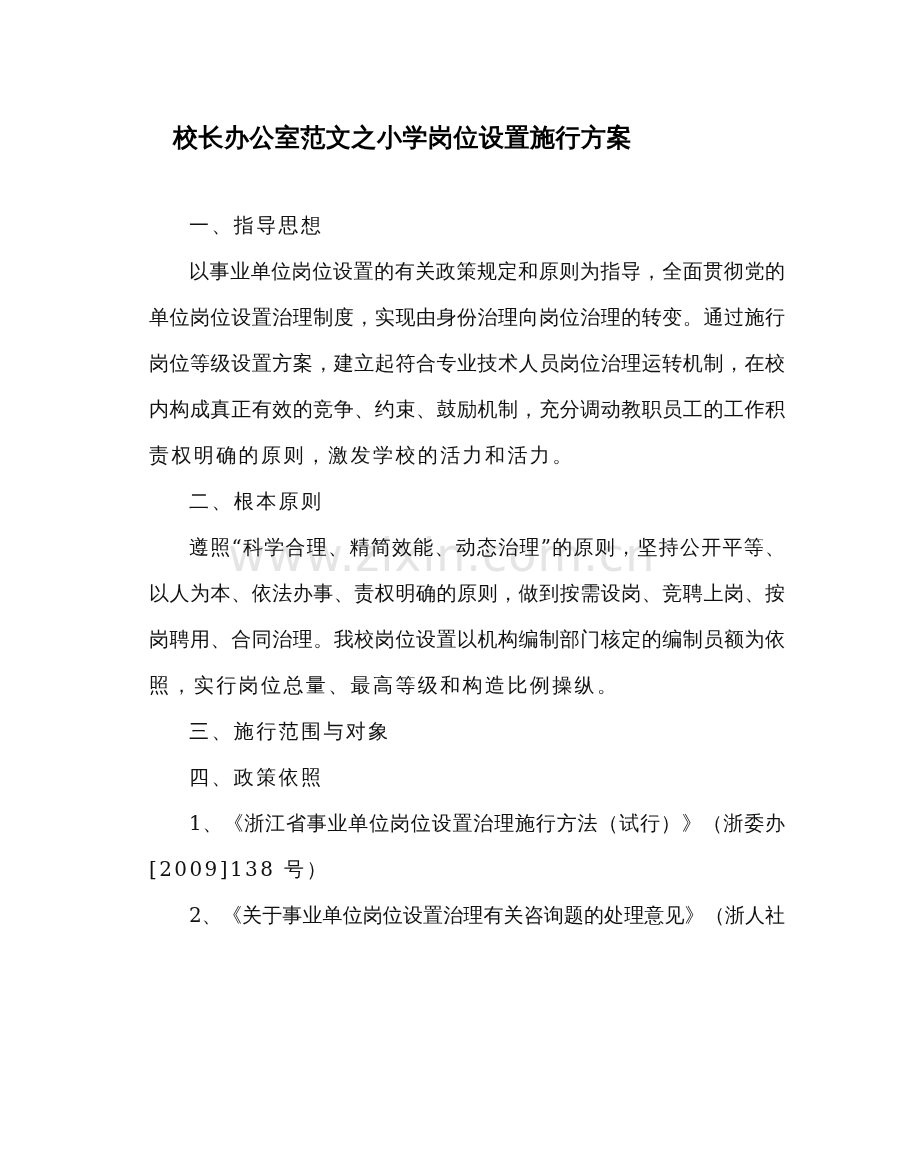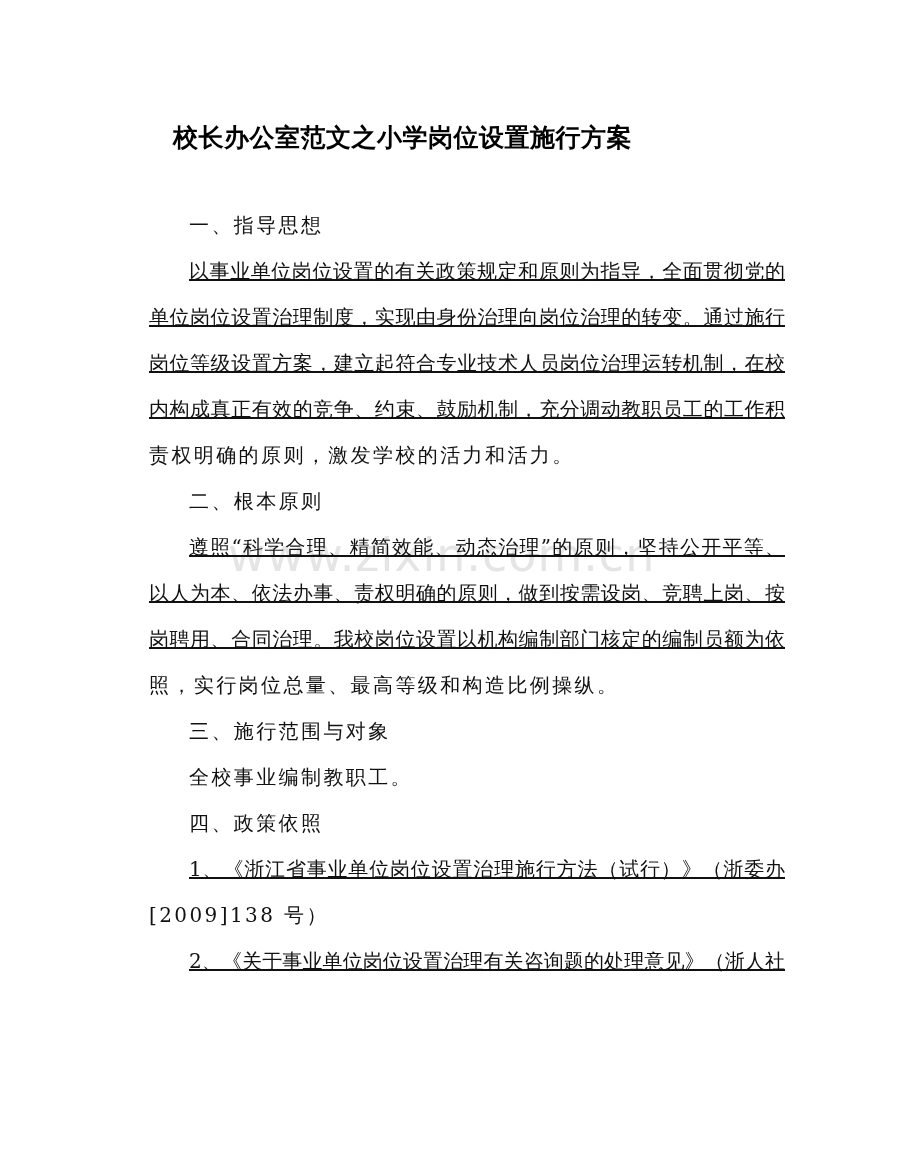--- a/index.html
+++ b/index.html
@@ -53,21 +53,20 @@
     }
     .line.indent {
       padding-left: 40px;
     }
     .line.justify {
       text-align: justify;
       text-align-last: justify;
       letter-spacing: 0;
       white-space: normal;
       overflow: hidden;
-      text-decoration: underline;
     }
     .watermark {
       position: absolute;
       left: 228px;
       top: 520px;
       font-family: "DejaVu Sans", "Liberation Sans", sans-serif;
       font-size: 46px;
       line-height: 70px;
       color: rgba(160, 160, 160, 0.28);
       letter-spacing: 1px;
@@ -89,19 +88,18 @@
     <div class="line justify">单位岗位设置治理制度，实现由身份治理向岗位治理的转变。通过施行</div>
     <div class="line justify">岗位等级设置方案，建立起符合专业技术人员岗位治理运转机制，在校</div>
     <div class="line justify">内构成真正有效的竞争、约束、鼓励机制，充分调动教职员工的工作积</div>
     <div class="line">责权明确的原则，激发学校的活力和活力。</div>
     <div class="line indent">二、根本原则</div>
     <div class="line indent justify">遵照“科学合理、精简效能、动态治理”的原则，坚持公开平等、</div>
     <div class="line justify">以人为本、依法办事、责权明确的原则，做到按需设岗、竞聘上岗、按</div>
     <div class="line justify">岗聘用、合同治理。我校岗位设置以机构编制部门核定的编制员额为依</div>
     <div class="line">照，实行岗位总量、最高等级和构造比例操纵。</div>
     <div class="line indent">三、施行范围与对象</div>
-    <div class="line indent">全校事业编制教职工。</div>
     <div class="line indent">四、政策依照</div>
     <div class="line indent justify">1、《浙江省事业单位岗位设置治理施行方法（试行）》（浙委办</div>
     <div class="line">[2009]138 号）</div>
     <div class="line indent justify">2、《关于事业单位岗位设置治理有关咨询题的处理意见》（浙人社</div>
   </div>
 </div>
 
 </body></html>

